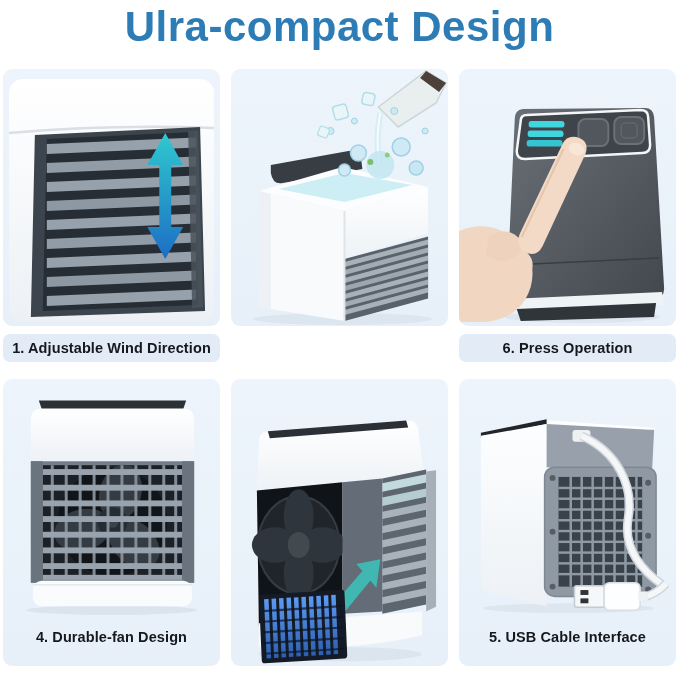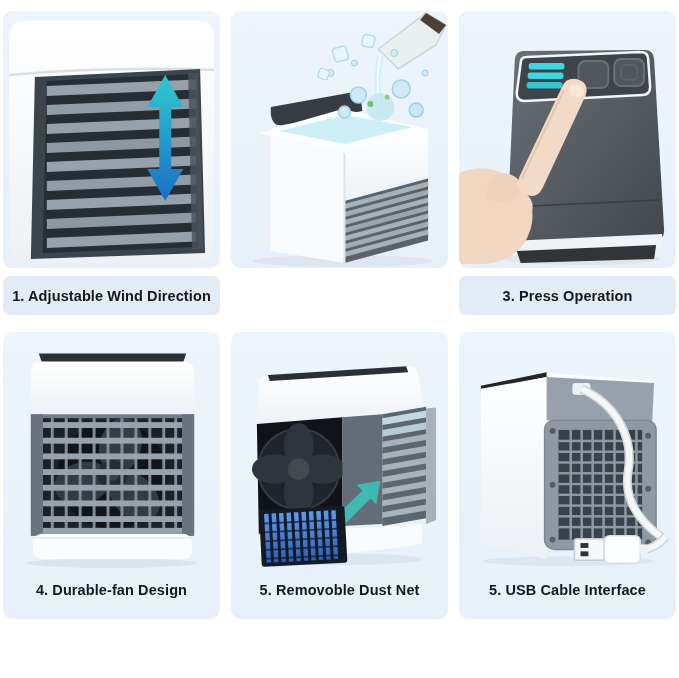--- a/index.html
+++ b/index.html
@@ -18,38 +18,39 @@
   .row1 { margin-top:11px; }
   .row2 { margin-top:17px; }
   .cell { flex:1; display:flex; flex-direction:column; min-width:0; }
   .panel {
     background:linear-gradient(180deg,#edf4fb 0%,#e7f0f9 100%);
     border-radius:9px; overflow:hidden; position:relative;
   }
   .panel-r1 { height:257px; }
   .panel-r1 svg, .panel-r2 svg { display:block; width:100%; height:100%; }
   .capband {
-    margin-top:8px; height:39px; background:#e3ecf6; border-radius:7px;
+    margin-top:8px; height:28px; background:#e3ecf6; border-radius:7px;
     display:flex; align-items:center; justify-content:center;
     font-weight:bold; font-size:14.5px; color:#15181c; letter-spacing:0.1px;
     white-space:nowrap;
   }
   .panel-r2 { height:287px; display:flex; flex-direction:column; }
   .panel-r2 .art { flex:1; min-height:0; }
   .caption-in {
     height:42px; flex:0 0 42px; display:flex; align-items:center; justify-content:center;
     font-weight:bold; font-size:14.5px; color:#15181c; letter-spacing:0.1px;
     padding-bottom:8px; white-space:nowrap;
   }
 </style>
 </head>
 <body>
 
 <div class="page">
 
+  <h1 class="title">Ulra-compact Design</h1>
 
   <div class="grid">
 
     <div class="row row1">
 
       <div class="cell">
         <div class="panel panel-r1">
           <svg viewBox="0 0 218 257" preserveAspectRatio="none">
             <defs>
               <linearGradient id="g1w" x1="0" y1="0" x2="0" y2="1">
@@ -166,21 +167,21 @@
               <circle cx="58" cy="196" r="16" fill="#f1d6c2"></circle>
               <circle cx="46" cy="180" r="14" fill="#f1d6c2"></circle>
               <path d="M30 168 Q48 156 61 170 Q67 179 58 187 Q40 197 27 186 Z" fill="#eed2bd"></path>
               <path d="M121 69 Q131 73 127 85 L84 177 Q78 189 66 183 Q56 177 61 165 L104 75 Q109 65 121 69 Z" fill="#f3dac7"></path>
               <path d="M63 168 L105 80" stroke="#dab896" stroke-width="2" opacity="0.6" fill="none"></path>
               <ellipse cx="118" cy="80" rx="6" ry="8" transform="rotate(-65 118 80)" fill="#f8e7d8" opacity="0.85"></ellipse>
             </g>
           </svg>
         </div>
         <div class="capband">
-          <span>3. Press Operation</span>
+          <span>6. Press Operation</span>
         </div>
       </div>
     </div>
 
     <div class="row row2">
 
       <div class="cell">
         <div class="panel panel-r2">
           <div class="art">
             <svg viewBox="0 0 218 242" preserveAspectRatio="none">
@@ -305,23 +306,20 @@
                 <rect x="65" y="4" width="4.5" height="50" fill="url(#g5b)"></rect>
                   <rect x="72.5" y="4" width="4.5" height="50" fill="url(#g5b)"></rect>
                 <rect x="3" y="13" width="80" height="1.8" fill="#0e1420" opacity="0.7"></rect>
                 <rect x="3" y="22" width="80" height="1.8" fill="#0e1420" opacity="0.7"></rect>
                 <rect x="3" y="31" width="80" height="1.8" fill="#0e1420" opacity="0.7"></rect>
                 <rect x="3" y="40" width="80" height="1.8" fill="#0e1420" opacity="0.7"></rect>
                 <rect x="3" y="49" width="80" height="1.8" fill="#0e1420" opacity="0.7"></rect>
               </g>
             </svg>
           </div>
-          <div class="caption-in">
-            <span>5. Removoble Dust Net</span>
-          </div>
         </div>
       </div>
 
       <div class="cell">
         <div class="panel panel-r2">
           <div class="art">
             <svg viewBox="0 0 218 242" preserveAspectRatio="none">
               <defs>
                 <linearGradient id="g6w" x1="0" y1="0" x2="0" y2="1">
                     <stop offset="0" stop-color="#fdfeff"></stop>

